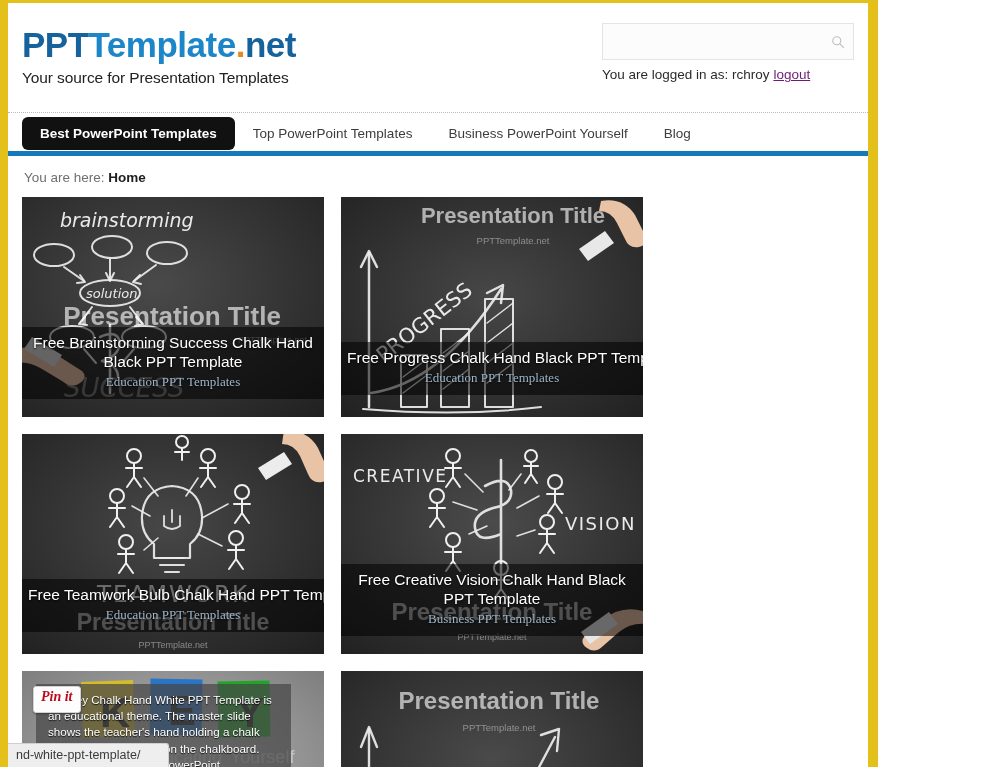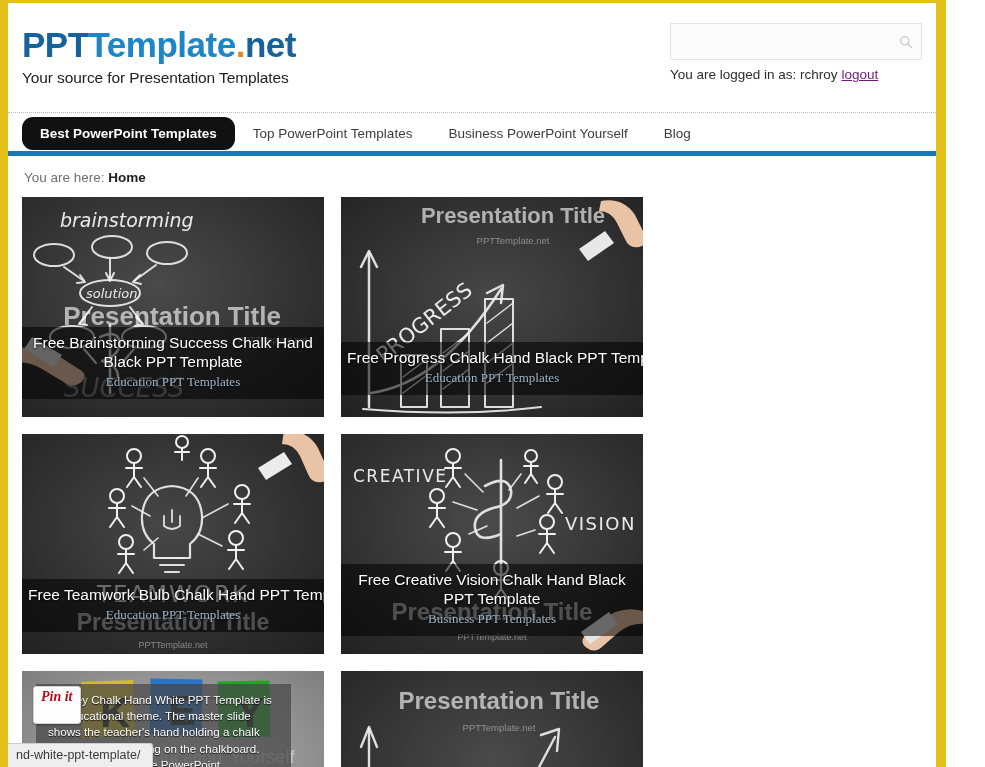--- a/index.html
+++ b/index.html
@@ -9,21 +9,21 @@
     width: 985px;
     height: 767px;
     overflow: hidden;
     background: #ffffff;
     font-family: "Liberation Sans", sans-serif;
   }
 
   
   #page {
     position: relative;
-    width: 946px;
+    width: 878px;
     height: 767px;
     background: #ffffff;
     border-left: 8px solid #e3c01a;
     border-right: 10px solid #e3c01a;
     border-top: 3px solid #e3c01a;
     overflow: hidden;
   }
 
   
   .header {
@@ -105,21 +105,21 @@
     color: #3d3d3d;
     padding: 9px 18px;
     margin-top: 4px;
     white-space: nowrap;
     cursor: pointer;
   }
   .nav-item.active {
     background: #111111;
     color: #ffffff;
     font-weight: bold;
-    border-radius: 11px;
+    border-radius: 6px;
   }
 
   
   .breadcrumb {
     padding: 14px 10px 12px 16px;
     font-size: 13.5px;
     color: #6f6f6f;
   }
   .breadcrumb .crumb-current { color: #1d1d1d; font-weight: bold; }
 
@@ -188,21 +188,21 @@
     padding: 8px 10px 10px 12px;
     text-shadow: 0 1px 1px rgba(0,0,0,.85);
   }
 
   .pinit {
     position: absolute;
     left: 11px; top: 15px;
     background: #fdfdfd;
     border: 1px solid #d2d2d2;
     border-radius: 3px;
-    padding: 2px 7px 18px;
+    padding: 2px 7px 7px;
     font-family: "Liberation Serif", serif;
     font-style: italic;
     font-weight: bold;
     font-size: 14px;
     color: #bd081c;
     box-shadow: 0 1px 2px rgba(0,0,0,.35);
     z-index: 5;
     white-space: nowrap;
   }
 
@@ -210,21 +210,21 @@
   .statusbar {
     position: absolute;
     left: 0; bottom: 0;
     max-width: 280px;
     background: #eeeeee;
     border: 1px solid #cfcfcf;
     border-left: 0; border-bottom: 0;
     border-top-right-radius: 3px;
     font-size: 12.5px;
     color: #3a3a3a;
-    padding: 4px 12px 5px 8px;
+    padding: 4px 28px 5px 8px;
     white-space: nowrap;
     z-index: 50;
   }
 
   
   .chalk { stroke: #ededed; fill: none; stroke-linecap: round; stroke-linejoin: round; opacity: .92; }
   .chalk-t { fill: #eaeaea; font-family: "DejaVu Sans", sans-serif; }
   .ghost-title { fill: #ffffff; opacity: .62; font-weight: bold; font-family: "Liberation Sans", sans-serif; }
   .ghost-sub { fill: #cfcfcf; opacity: .55; font-family: "Liberation Sans", sans-serif; }
   .hand { fill: #e8c3a6; }

